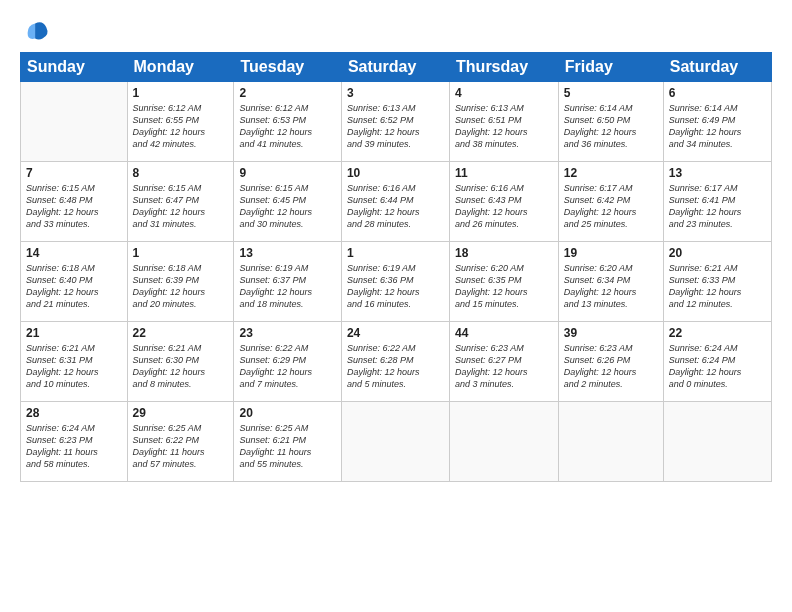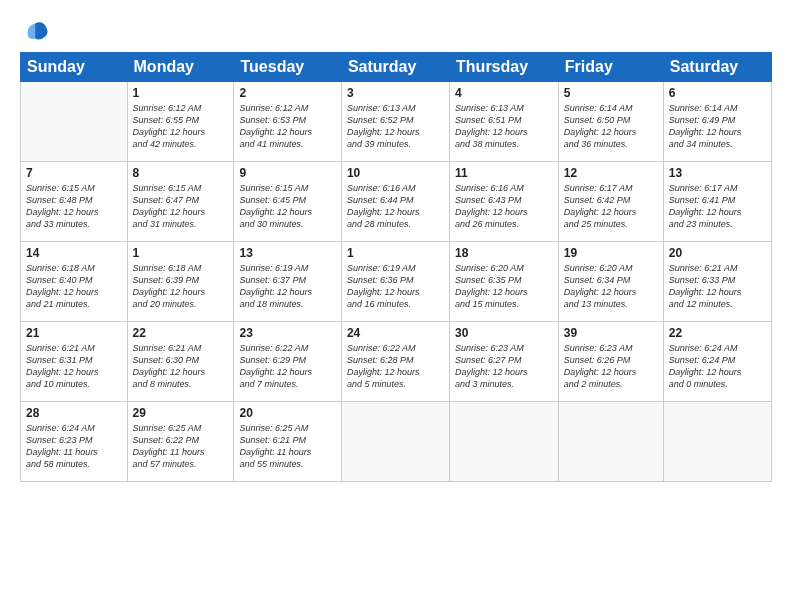--- a/index.html
+++ b/index.html
@@ -303,21 +303,21 @@
 and 7 minutes.</div>
           </td>
           <td>
             <span class="day-number">24</span>
             <div class="day-info" style="white-space: pre-line;">Sunrise: 6:22 AM
 Sunset: 6:28 PM
 Daylight: 12 hours
 and 5 minutes.</div>
           </td>
           <td>
-            <span class="day-number">30</span>
+            <span class="day-number">44</span>
             <div class="day-info" style="white-space: pre-line;">Sunrise: 6:23 AM
 Sunset: 6:27 PM
 Daylight: 12 hours
 and 3 minutes.</div>
           </td>
           <td>
             <span class="day-number">39</span>
             <div class="day-info" style="white-space: pre-line;">Sunrise: 6:23 AM
 Sunset: 6:26 PM
 Daylight: 12 hours

